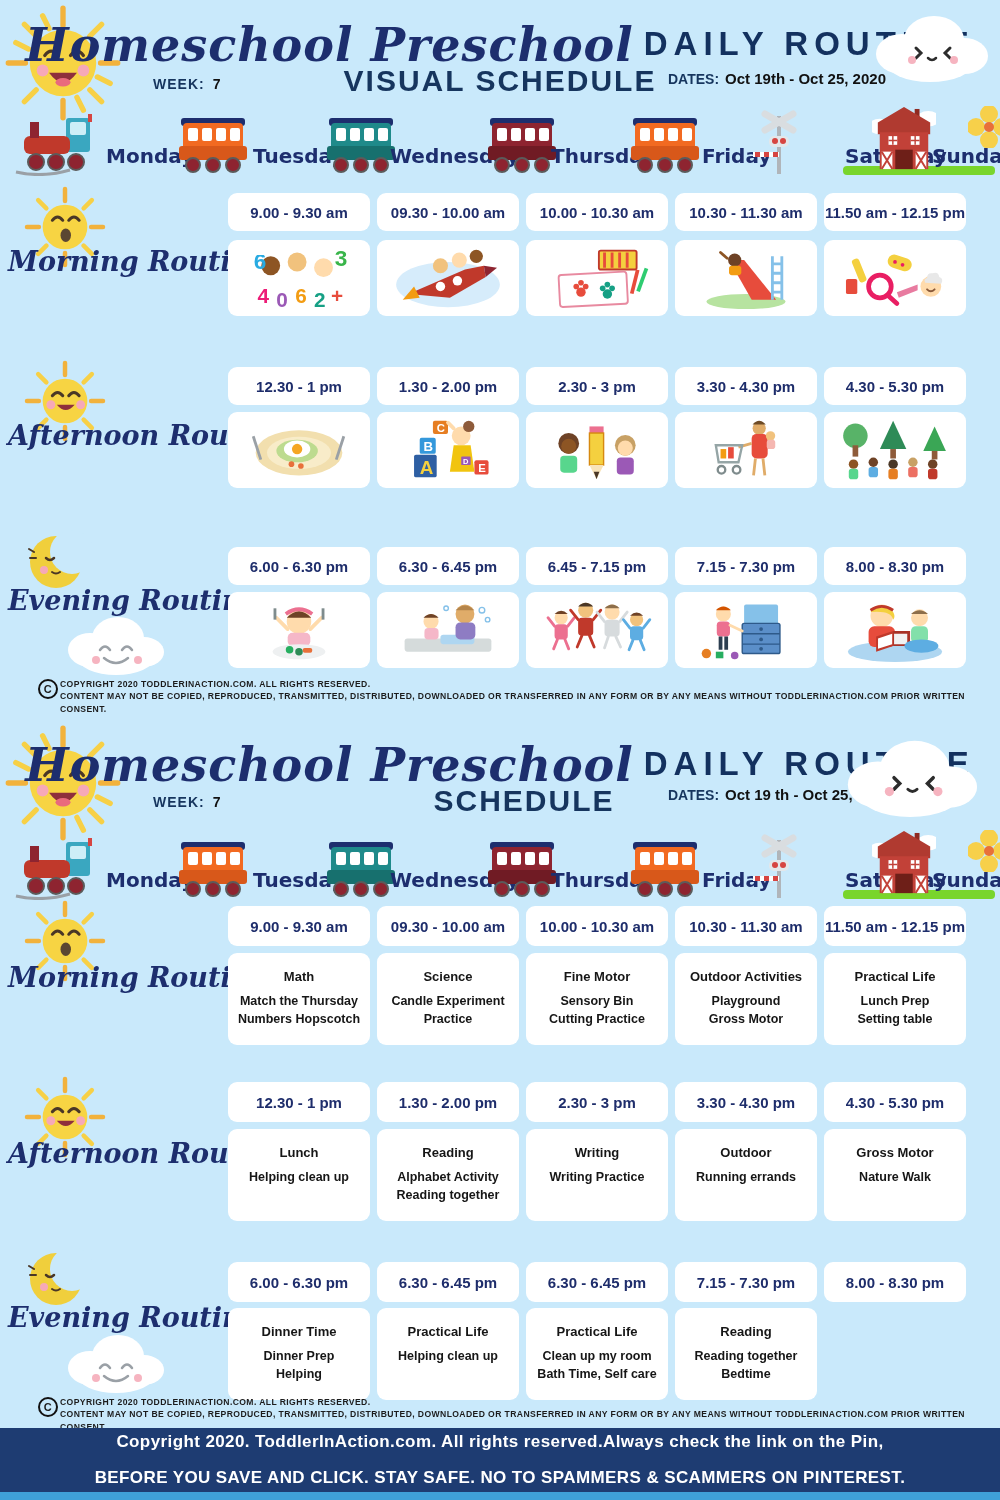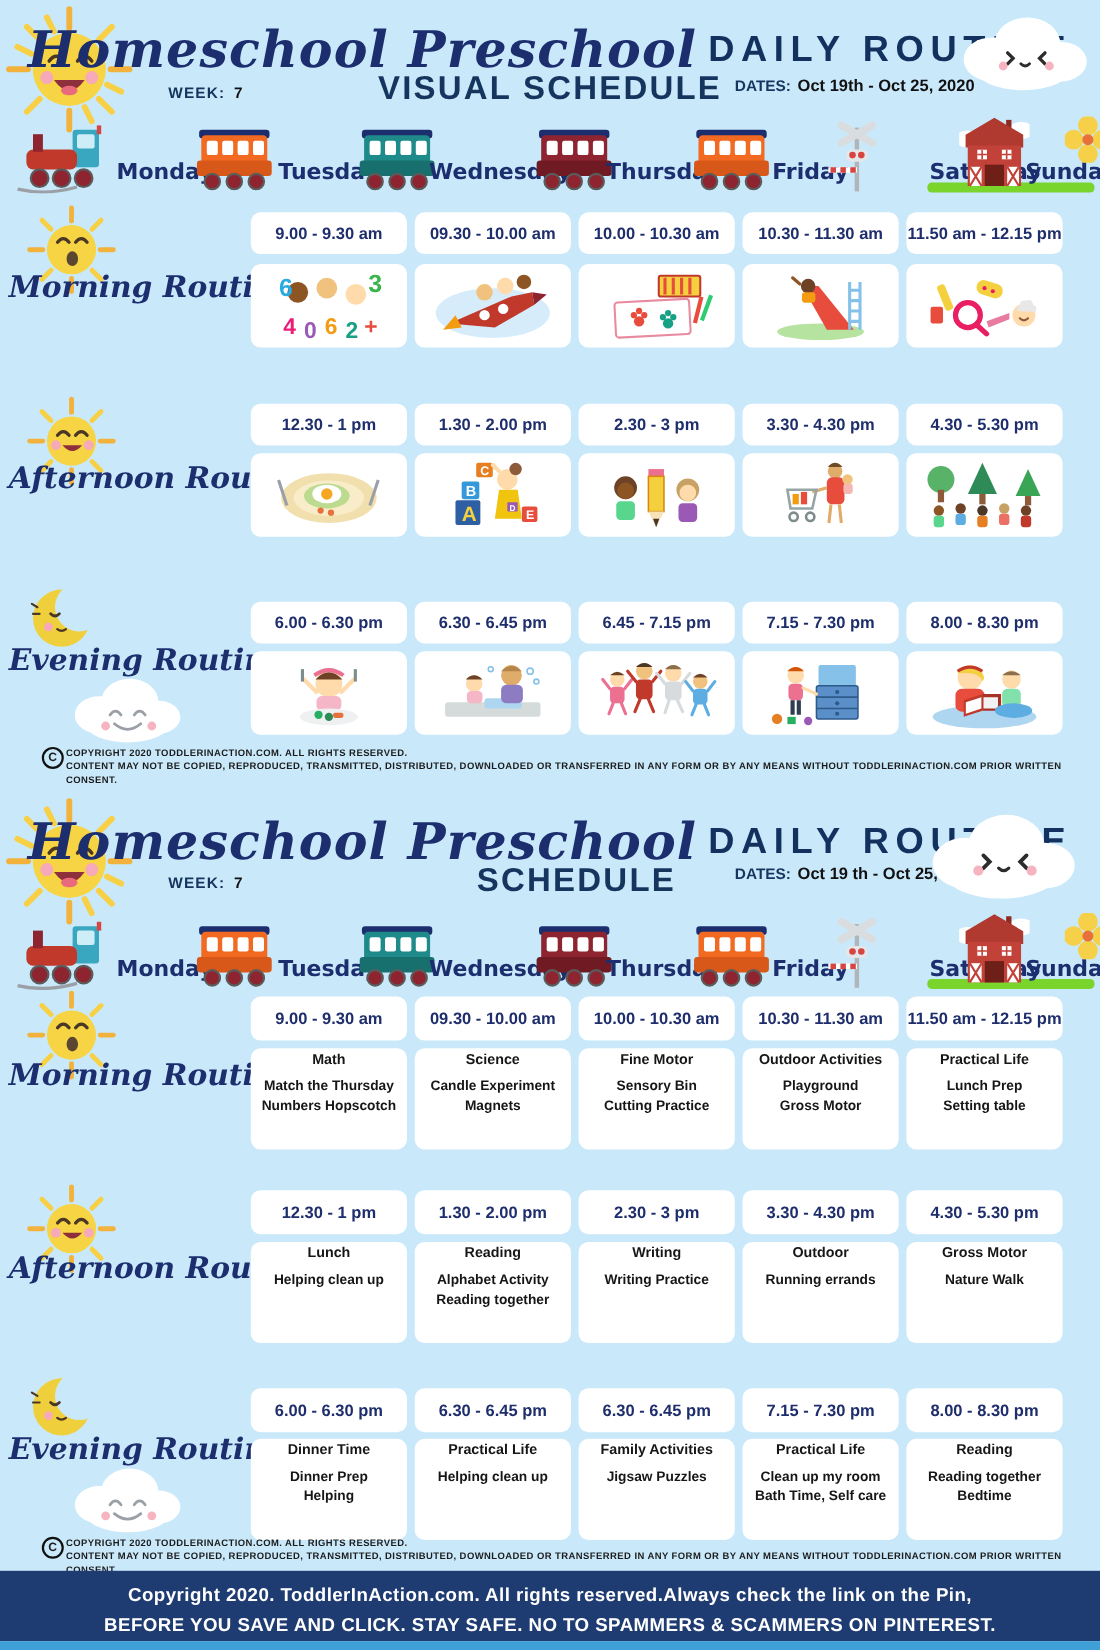--- a/index.html
+++ b/index.html
@@ -27,21 +27,21 @@
        font-family:"DejaVu Sans",sans-serif;}
   .grass{position:absolute;background:#79d52c;border-radius:4px;height:9px;}
 
   
   .grid{position:absolute;display:grid;grid-template-columns:repeat(5,142px);column-gap:7px;}
   .t-pill{background:#fff;border-radius:9px;height:38px;display:flex;align-items:center;
           justify-content:center;font-weight:bold;font-size:15px;color:#1e2d6b;white-space:nowrap;}
   .t-pill2{height:40px;}
   .a-cell{background:#fff;border-radius:9px;height:76px;display:flex;align-items:center;
           justify-content:center;overflow:hidden;}
-  .s-cell{background:#fff;border-radius:9px;height:92px;text-align:center;padding-top:2px;
+  .s-cell{background:#fff;border-radius:9px;height:92px;text-align:center;padding-top:16px;
           box-sizing:border-box;}
   .s-title{font-weight:bold;font-size:13px;color:#161616;}
   .s-line{font-weight:bold;font-size:12.5px;color:#161616;line-height:1.4;margin-top:9px;}
   .s-line2{margin-top:0;}
 
   .rail-label{position:absolute;width:220px;text-align:center;
               font-family:"DejaVu Serif",serif;font-style:italic;font-weight:bold;
               font-size:27px;color:#1d2e6e;white-space:nowrap;}
 
   
@@ -49,21 +49,21 @@
         font-weight:bold;letter-spacing:.4px;line-height:1.45;}
   .copy .csym{position:absolute;left:-22px;top:1px;width:16px;height:16px;border:2px solid #111;
         border-radius:50%;text-align:center;line-height:16px;font-size:11px;}
 
   
   .watermark{position:absolute;font-family:"DejaVu Sans",sans-serif;font-weight:bold;
              font-size:62px;letter-spacing:1px;color:#1e4087;opacity:.96;white-space:nowrap;}
 
   
   .footer{position:absolute;left:0;top:1428px;width:1000px;height:64px;background:#1e3c72;
-          display:flex;flex-direction:column;align-items:center;justify-content:flex-end;}
+          display:flex;flex-direction:column;align-items:center;justify-content:space-between;}
   .footer div{color:#fff;font-weight:bold;font-size:17px;letter-spacing:.4px;line-height:1.65;
           white-space:nowrap;}
   .footer-strip{position:absolute;left:0;top:1492px;width:1000px;height:8px;background:#3fa0d8;}
 
   svg{display:block;}
 </style>
 </head>
 <body>
 
 <div class="poster">
@@ -798,21 +798,21 @@
     </div>
     <div class="grid" style="left:228px;top:243px;">
       <div class="s-cell">
         <div class="s-title">Math</div>
         <div class="s-line">Match the Thursday</div>
         <div class="s-line s-line2">Numbers Hopscotch</div>
       </div>
       <div class="s-cell">
         <div class="s-title">Science</div>
         <div class="s-line">Candle Experiment</div>
-        <div class="s-line s-line2">Magnets</div>
+        <div class="s-line s-line2">Practice</div>
       </div>
       <div class="s-cell">
         <div class="s-title">Fine Motor</div>
         <div class="s-line">Sensory Bin</div>
         <div class="s-line s-line2">Cutting Practice</div>
       </div>
       <div class="s-cell">
         <div class="s-title">Outdoor Activities</div>
         <div class="s-line">Playground</div>
         <div class="s-line s-line2">Gross Motor</div>
@@ -918,25 +918,20 @@
         <div class="s-title">Dinner Time</div>
         <div class="s-line">Dinner Prep</div>
         <div class="s-line s-line2">Helping</div>
       </div>
       <div class="s-cell">
         <div class="s-title">Practical Life</div>
         <div class="s-line">Helping clean up</div>
         <div class="s-line s-line2"></div>
       </div>
       <div class="s-cell">
-        <div class="s-title">Family Activities</div>
-        <div class="s-line">Jigsaw Puzzles</div>
-        <div class="s-line s-line2"></div>
-      </div>
-      <div class="s-cell">
         <div class="s-title">Practical Life</div>
         <div class="s-line">Clean up my room</div>
         <div class="s-line s-line2">Bath Time, Self care</div>
       </div>
       <div class="s-cell">
         <div class="s-title">Reading</div>
         <div class="s-line">Reading together</div>
         <div class="s-line s-line2">Bedtime</div>
       </div>
     </div>

